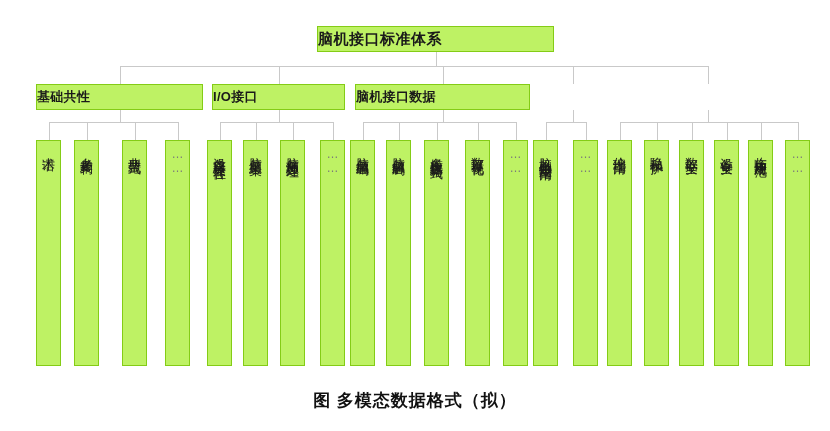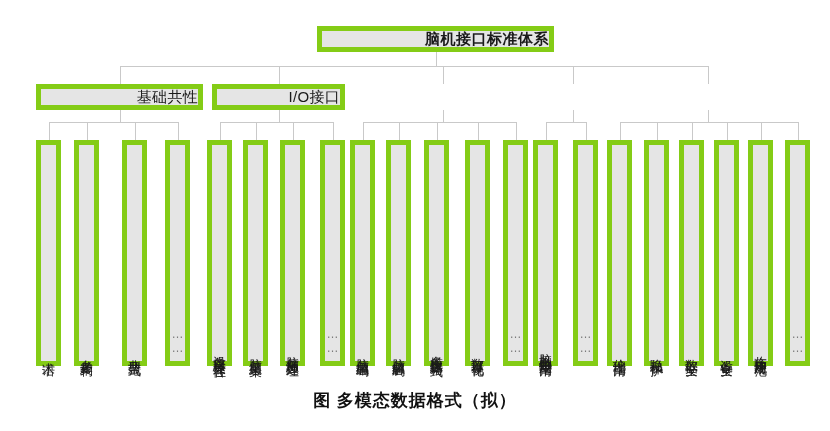--- a/index.html
+++ b/index.html
@@ -9,35 +9,35 @@
     font-family:"Liberation Sans","DejaVu Sans",sans-serif;
     color:#1a1a1a;
     overflow:hidden;
     position:relative;
   }
   #chart{position:absolute;left:0;top:0;width:830px;height:431px;}
 
   .node{
     position:absolute;
     box-sizing:border-box;
-    border:5px solid #84cc16;
-    background:#e5e5e5;
+    border:1px solid #84cc16;
+    background:#bef264;
     display:flex;
     align-items:center;
-    justify-content:flex-end;
+    justify-content:flex-start;
     text-align:center;
   }
   .root{
     font-size:15px;
     font-weight:bold;
     letter-spacing:.5px;
   }
   .l2{
-    font-size:15px;
-    font-weight:normal;
+    font-size:13px;
+    font-weight:bold;
     letter-spacing:.3px;
   }
   .leaf{
     font-size:13px;
     writing-mode:vertical-rl;
     text-orientation:upright;
     letter-spacing:1.5px;
     line-height:1;
     padding:6px 0;
   }
@@ -117,20 +117,23 @@
     </div>
     <div class="conn v" style="left:292.5px;top:122px;height:18px;"></div>
     <div class="node leaf" style="left:280px;top:140px;width:25px;height:226px;">
       <span class="txt">脑信息预处理</span>
     </div>
     <div class="conn v" style="left:332.5px;top:122px;height:18px;"></div>
     <div class="node leaf ellipsis" style="left:320px;top:140px;width:25px;height:226px;">
       <span class="txt">……</span>
     </div>
     <div class="conn v" style="left:442.5px;top:66px;height:18px;"></div>
+    <div class="node l2" style="left:355px;top:84px;width:175px;height:26px;">
+      <span>脑机接口数据</span>
+    </div>
     <div class="conn v" style="left:442.5px;top:110px;height:12px;"></div>
     <div class="conn h" style="left:362.5px;top:122px;width:153px;"></div>
     <div class="conn v" style="left:362.5px;top:122px;height:18px;"></div>
     <div class="node leaf" style="left:350px;top:140px;width:25px;height:226px;">
       <span class="txt">脑信息编码</span>
     </div>
     <div class="conn v" style="left:398.5px;top:122px;height:18px;"></div>
     <div class="node leaf" style="left:386px;top:140px;width:25px;height:226px;">
       <span class="txt">脑信息解码</span>
     </div>

